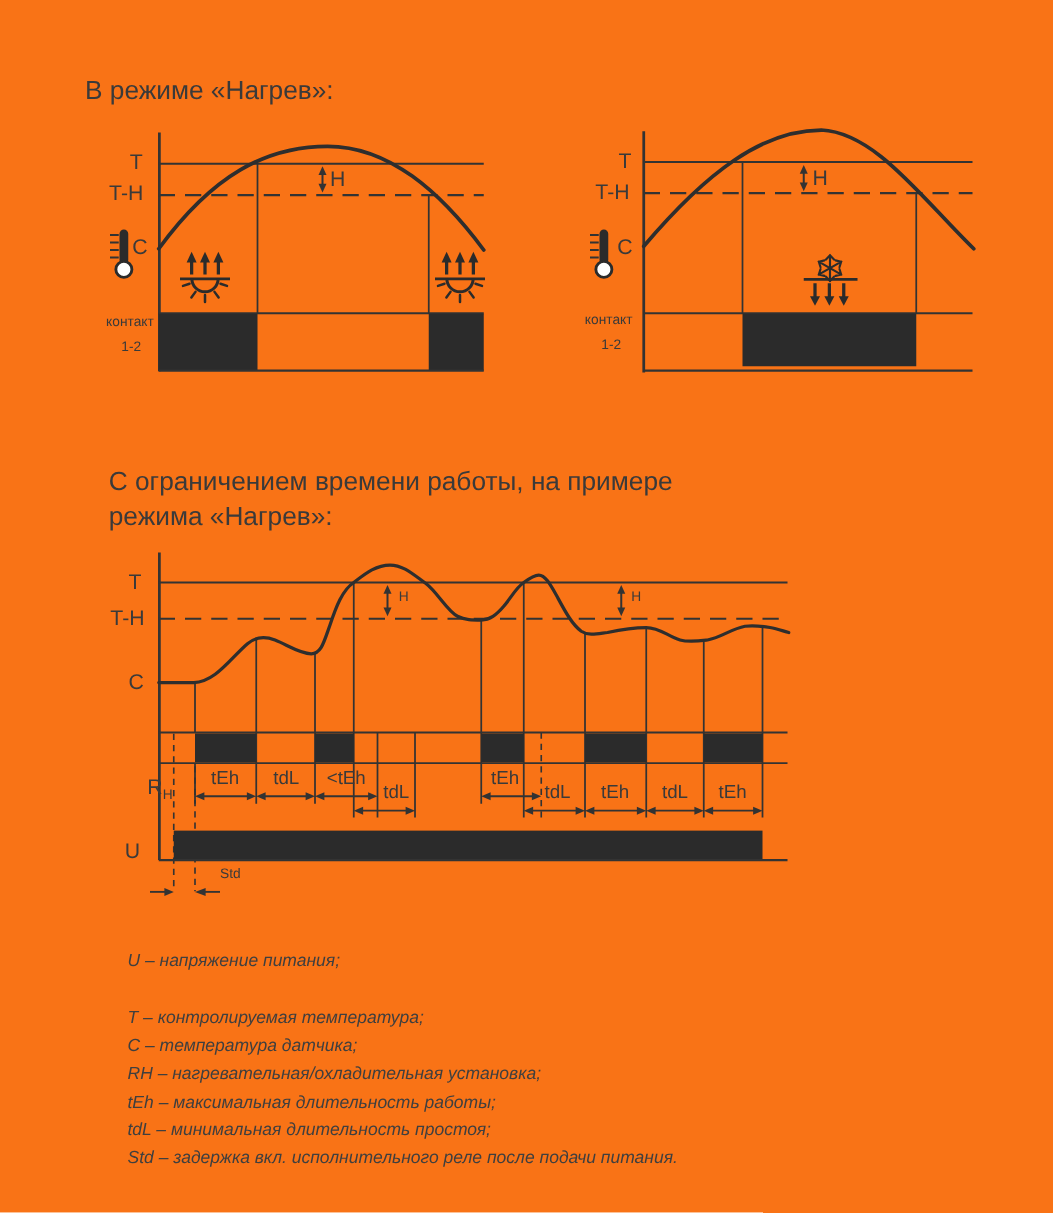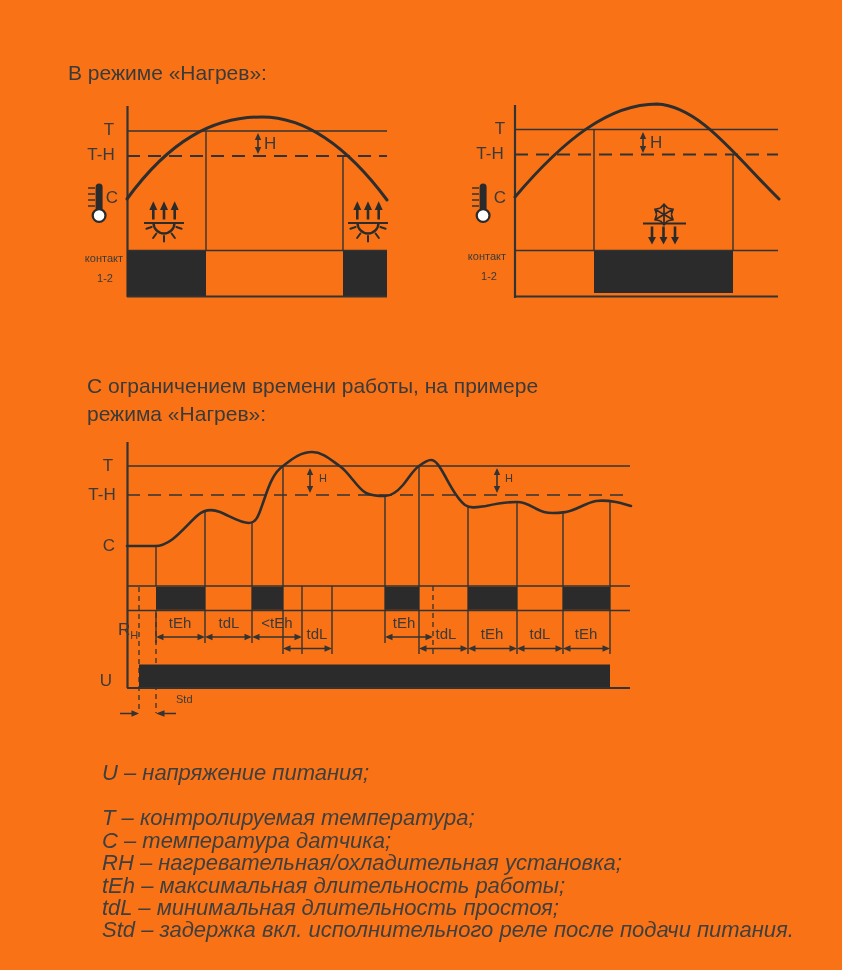--- a/index.html
+++ b/index.html
@@ -4,21 +4,21 @@
 <style>
   html,body{margin:0;padding:0;background:#fff;}
   .screen{position:relative;width:842px;height:970px;background:#f97316;overflow:hidden;
           font-family:"Liberation Sans", sans-serif;color:#3a3a3a;}
   svg{position:absolute;left:0;top:0;}
   .lbl{position:absolute;white-space:nowrap;color:#3a3a3a;line-height:1.1;}
   .title{font-size:21px;}
   .axis{font-size:17px;text-align:center;}
   .small{font-size:11px;}
   .dim{font-size:15px;transform:translateX(-50%);}
-  .legend-line{position:absolute;left:102px;font-size:22px;font-style:italic;color:#3f3f3f;}
+  .legend-line{position:absolute;left:102px;font-size:14px;font-style:italic;color:#3f3f3f;}
   .sub{font-size:11px;vertical-align:-4px;}
 </style>
 </head>
 <body>
 
 <div class="screen">
 
 <svg id="gfx" width="842" height="970" viewBox="0 0 842 970">
   <defs>
     <g id="thermoIcon">

